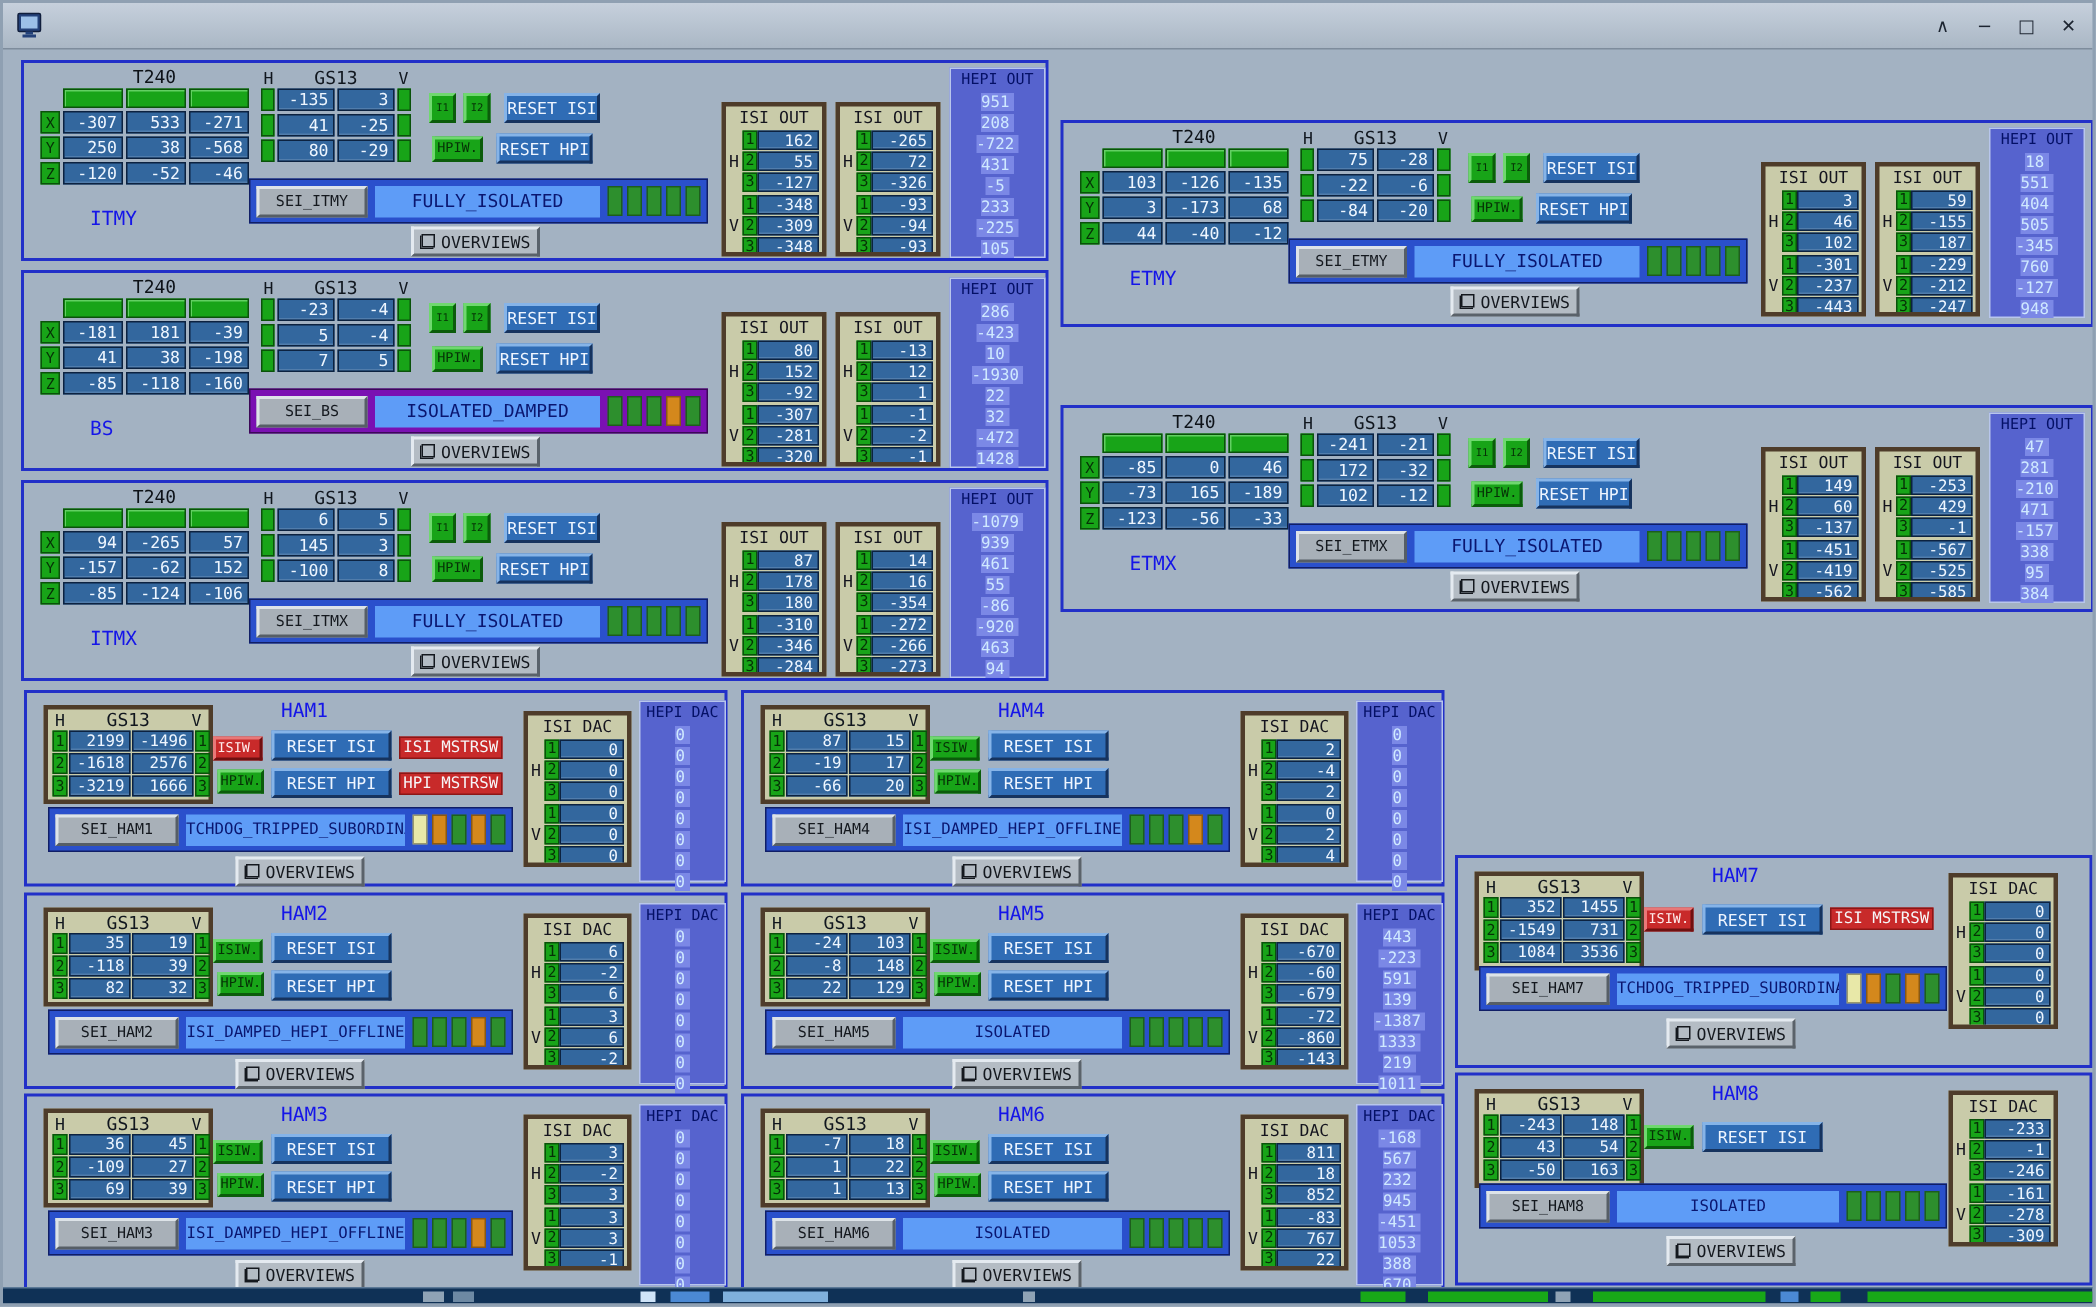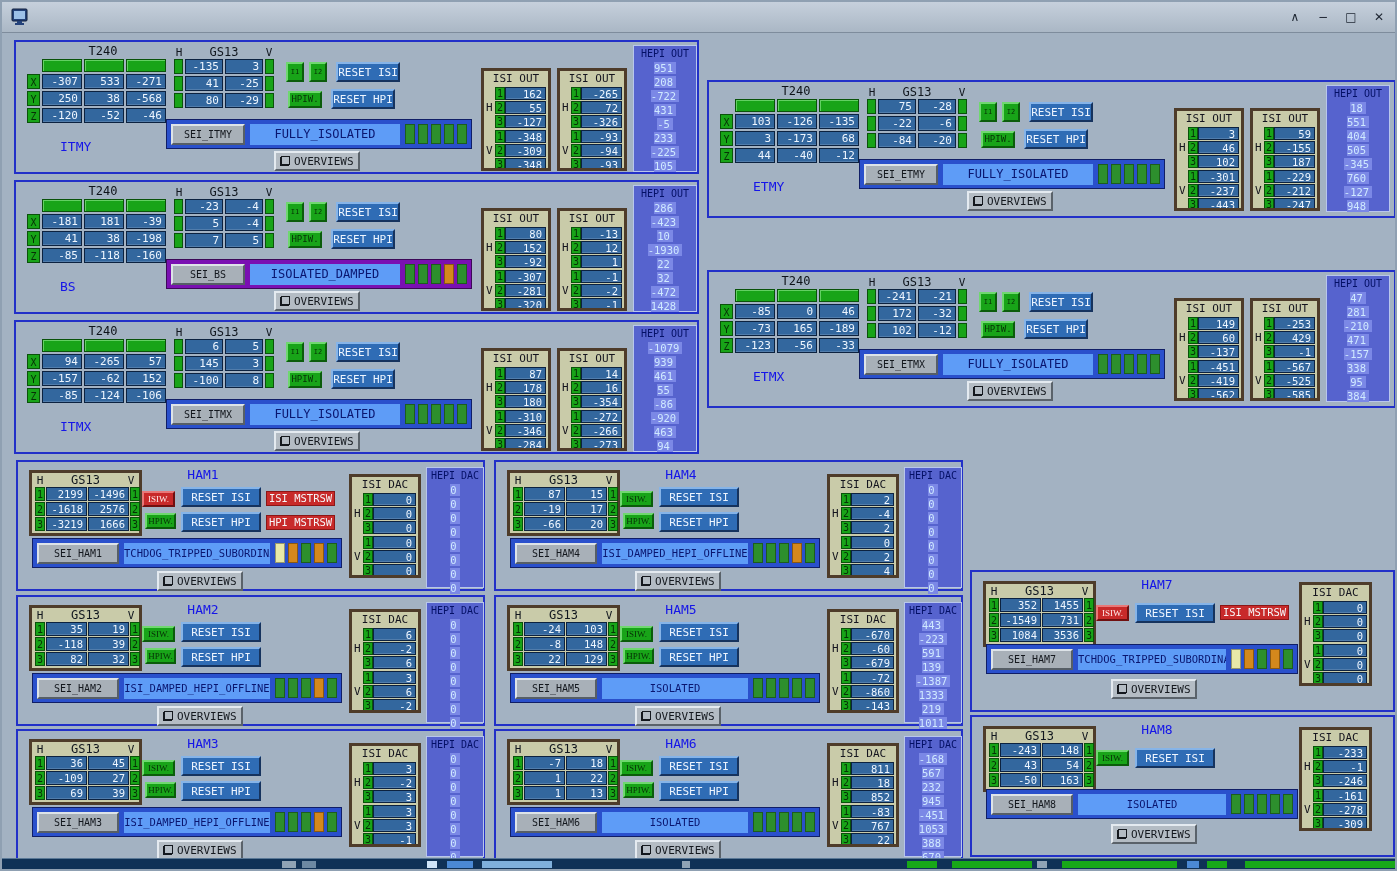--- a/index.html
+++ b/index.html
@@ -58,21 +58,21 @@
   .sqbtn.wide { width:34px; height:17px; font-size:9px; }
   .rstbtn {
     height:20px; width:64px; font-size:11px; background:#2f6cb5; color:#eef5ff;
     border:2px solid; border-color:#86b4e8 #16335e #16335e #86b4e8; white-space:nowrap;
   }
   .btnrow .rstbtn { margin-left:4px; }
   .ham .rstbtn { position:absolute; width:80px; }
   .rst-isi { left:163px; top:25px; }
   .rst-hpi { left:163px; top:50px; }
   .compact .rst-isi { top:31px; }
-  .isiwbtn, .hpiwbtn { position:absolute; font-size:9px; line-height:1;font-family:Liberation Serif, serif; }
+  .isiwbtn, .hpiwbtn { position:absolute; font-size:9px; line-height:1; }
   .isiwbtn { left:124px; top:29px; width:33px; height:16px; }
   .compact .isiwbtn { top:33px; }
   .hpiwbtn { left:127px; top:51px; width:31px; height:16px; }
   .isiwbtn.green, .hpiwbtn.green { background:#18a418; color:#063106; border:2px solid; border-color:#6fd86f #0b5c0b #0b5c0b #6fd86f; }
   .isiwbtn.red { background:#c82a2a; color:#ffecec; border:2px solid; border-color:#e87878 #701010 #701010 #e87878; }
   .mstrsw {
     position:absolute; background:#c82a2a; color:#f6f6f8; font-size:10.5px;
     border:1px solid #8c1616; width:69px; height:15px; line-height:1; white-space:nowrap;
   }
   .isi-mstrsw { left:248px; top:29px; }

